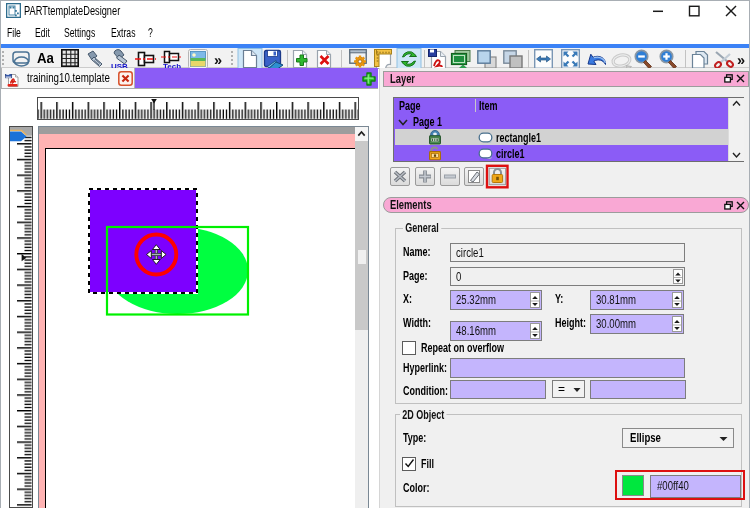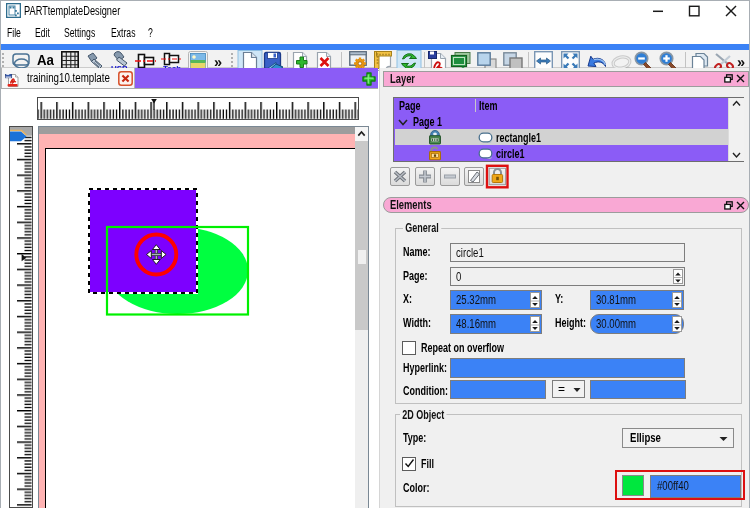--- a/index.html
+++ b/index.html
@@ -1,20 +1,20 @@
 <!DOCTYPE html>
 <html><head><meta charset="utf-8">
 <style>
 html,body{margin:0;padding:0;}
 body{width:750px;height:508px;position:relative;overflow:hidden;background:#fff;
  font-family:"Liberation Sans",sans-serif;-webkit-font-smoothing:antialiased;}
 .abs{position:absolute;}
 .lbl{font-size:12px;font-weight:600;color:#000;transform:scaleX(.75);transform-origin:0 50%;display:inline-block;white-space:pre;}
 .val{font-size:12px;color:#111;transform:scaleX(.8);transform-origin:0 50%;display:inline-block;white-space:pre;}
-.fld{position:absolute;background:#3b82f6;border:1px solid #7d7d7d;font-size:12px;color:#111;}
+.fld{position:absolute;background:#c4b5fd;border:1px solid #7d7d7d;font-size:12px;color:#111;}
 .fld.dis{background:#f0f0f0;color:#8a8a8a;}
 .hdr{position:absolute;left:383px;width:364px;height:14px;background:#f9a8d4;border:1px solid #9c9c9c;}
 .hdr span{position:absolute;left:6px;top:0px;font-size:12px;font-weight:600;color:#111;transform:scaleX(.78);transform-origin:0 50%;display:inline-block;white-space:pre;}
 .gb{position:absolute;border:1px solid #c0c0c0;}
 .gbl{position:absolute;background:#f0f0f0;font-size:12px;font-weight:600;color:#111;padding:0 3px;transform:scaleX(.75);transform-origin:0 50%;white-space:pre;}
 .cb{position:absolute;width:12px;height:12px;background:#fff;border:1px solid #5c5c5c;}
 .spin{position:absolute;top:1px;right:1px;bottom:1px;width:10px;background:#fff;border:1px solid #9a9a9a;box-sizing:border-box;}
 </style></head>
 <body>
 
@@ -38,21 +38,21 @@
 </div>
 
 <div class="abs" style="left:0;top:22px;width:750px;height:22px;background:#fff;font-size:12px;color:#000;padding-left:48px;">
  <span class="abs" style="left:7px;top:4px;transform:scaleX(.72);transform-origin:0 50%;display:inline-block;white-space:pre;">File</span>
  <span class="abs" style="left:35px;top:4px;transform:scaleX(.72);transform-origin:0 50%;display:inline-block;white-space:pre;">Edit</span>
  <span class="abs" style="left:64px;top:4px;transform:scaleX(.72);transform-origin:0 50%;display:inline-block;white-space:pre;">Settings</span>
  <span class="abs" style="left:111px;top:4px;transform:scaleX(.72);transform-origin:0 50%;display:inline-block;white-space:pre;">Extras</span>
  <span class="abs" style="left:148px;top:4px;transform:scaleX(.72);transform-origin:0 50%;display:inline-block;white-space:pre;">?</span>
 </div>
 
-<div class="abs" id="toolbar" style="left:0;top:44px;width:750px;height:24px;background:#f2f2f2;border-top:6px solid #3b82f6;border-bottom:1px solid #cccccc;box-sizing:border-box;">
+<div class="abs" id="toolbar" style="left:0;top:44px;width:750px;height:24px;background:#f2f2f2;border-top:4px solid #3b82f6;border-bottom:1px solid #cccccc;box-sizing:border-box;">
 <svg width="750" height="22" viewBox="0 0 750 22" style="position:absolute;left:0;top:0">
 
  <line x1="3" y1="3" x2="3" y2="19" stroke="#b0b0b0" stroke-width="2" stroke-dasharray="2 2"></line>
  <line x1="232" y1="3" x2="232" y2="19" stroke="#b0b0b0" stroke-width="2" stroke-dasharray="2 2"></line>
 
  <g stroke="#c2c2c2" stroke-width="1">
   <line x1="287.5" y1="2" x2="287.5" y2="20"></line>
         <line x1="341.5" y1="2" x2="341.5" y2="20"></line>
   <line x1="424.5" y1="2" x2="424.5" y2="20"></line>
         <line x1="528.5" y1="2" x2="528.5" y2="20"></line>
@@ -473,30 +473,30 @@
 <div class="fld" style="left:590px;top:290px;width:92px;height:18px;">
     <span class="val" style="position:absolute;left:5px;top:2px;">30.81mm</span>
  <div class="spin"><svg width="8" height="16" viewBox="0 0 8 16">
         <line x1="0" y1="8" x2="8" y2="8" stroke="#b0b0b0" stroke-width="1"></line>
         <path d="M1.2 5.9 L4 3.1 L6.8 5.9 z" fill="#1a1a1a"></path>
         <path d="M1.2 10.1 L4 12.9 L6.8 10.1 z" fill="#1a1a1a"></path>
       </svg></div>
 </div>
 
 <span class="abs lbl" style="left:403px;top:316px;">Width:</span>
-<div class="fld" style="left:450px;top:314px;width:90px;height:18px;text-decoration:underline;">
+<div class="fld" style="left:450px;top:321px;width:90px;height:18px;text-decoration:underline;">
     <span class="val" style="position:absolute;left:5px;top:2px;">48.16mm</span>
  <div class="spin"><svg width="8" height="16" viewBox="0 0 8 16">
         <line x1="0" y1="8" x2="8" y2="8" stroke="#b0b0b0" stroke-width="1"></line>
         <path d="M1.2 5.9 L4 3.1 L6.8 5.9 z" fill="#1a1a1a"></path>
         <path d="M1.2 10.1 L4 12.9 L6.8 10.1 z" fill="#1a1a1a"></path>
       </svg></div>
 </div>
 <span class="abs lbl" style="left:555px;top:316px;">Height:</span>
-<div class="fld" style="left:590px;top:314px;width:92px;height:18px;border-radius:9px;">
+<div class="fld" style="left:590px;top:314px;width:92px;height:18px;">
     <span class="val" style="position:absolute;left:5px;top:2px;">30.00mm</span>
  <div class="spin"><svg width="8" height="16" viewBox="0 0 8 16">
         <line x1="0" y1="8" x2="8" y2="8" stroke="#b0b0b0" stroke-width="1"></line>
         <path d="M1.2 5.9 L4 3.1 L6.8 5.9 z" fill="#1a1a1a"></path>
         <path d="M1.2 10.1 L4 12.9 L6.8 10.1 z" fill="#1a1a1a"></path>
       </svg></div>
 </div>
 
 <div class="cb" style="left:402px;top:341px;"></div>
 <span class="abs lbl" style="left:421px;top:341px;">Repeat on overflow</span>

